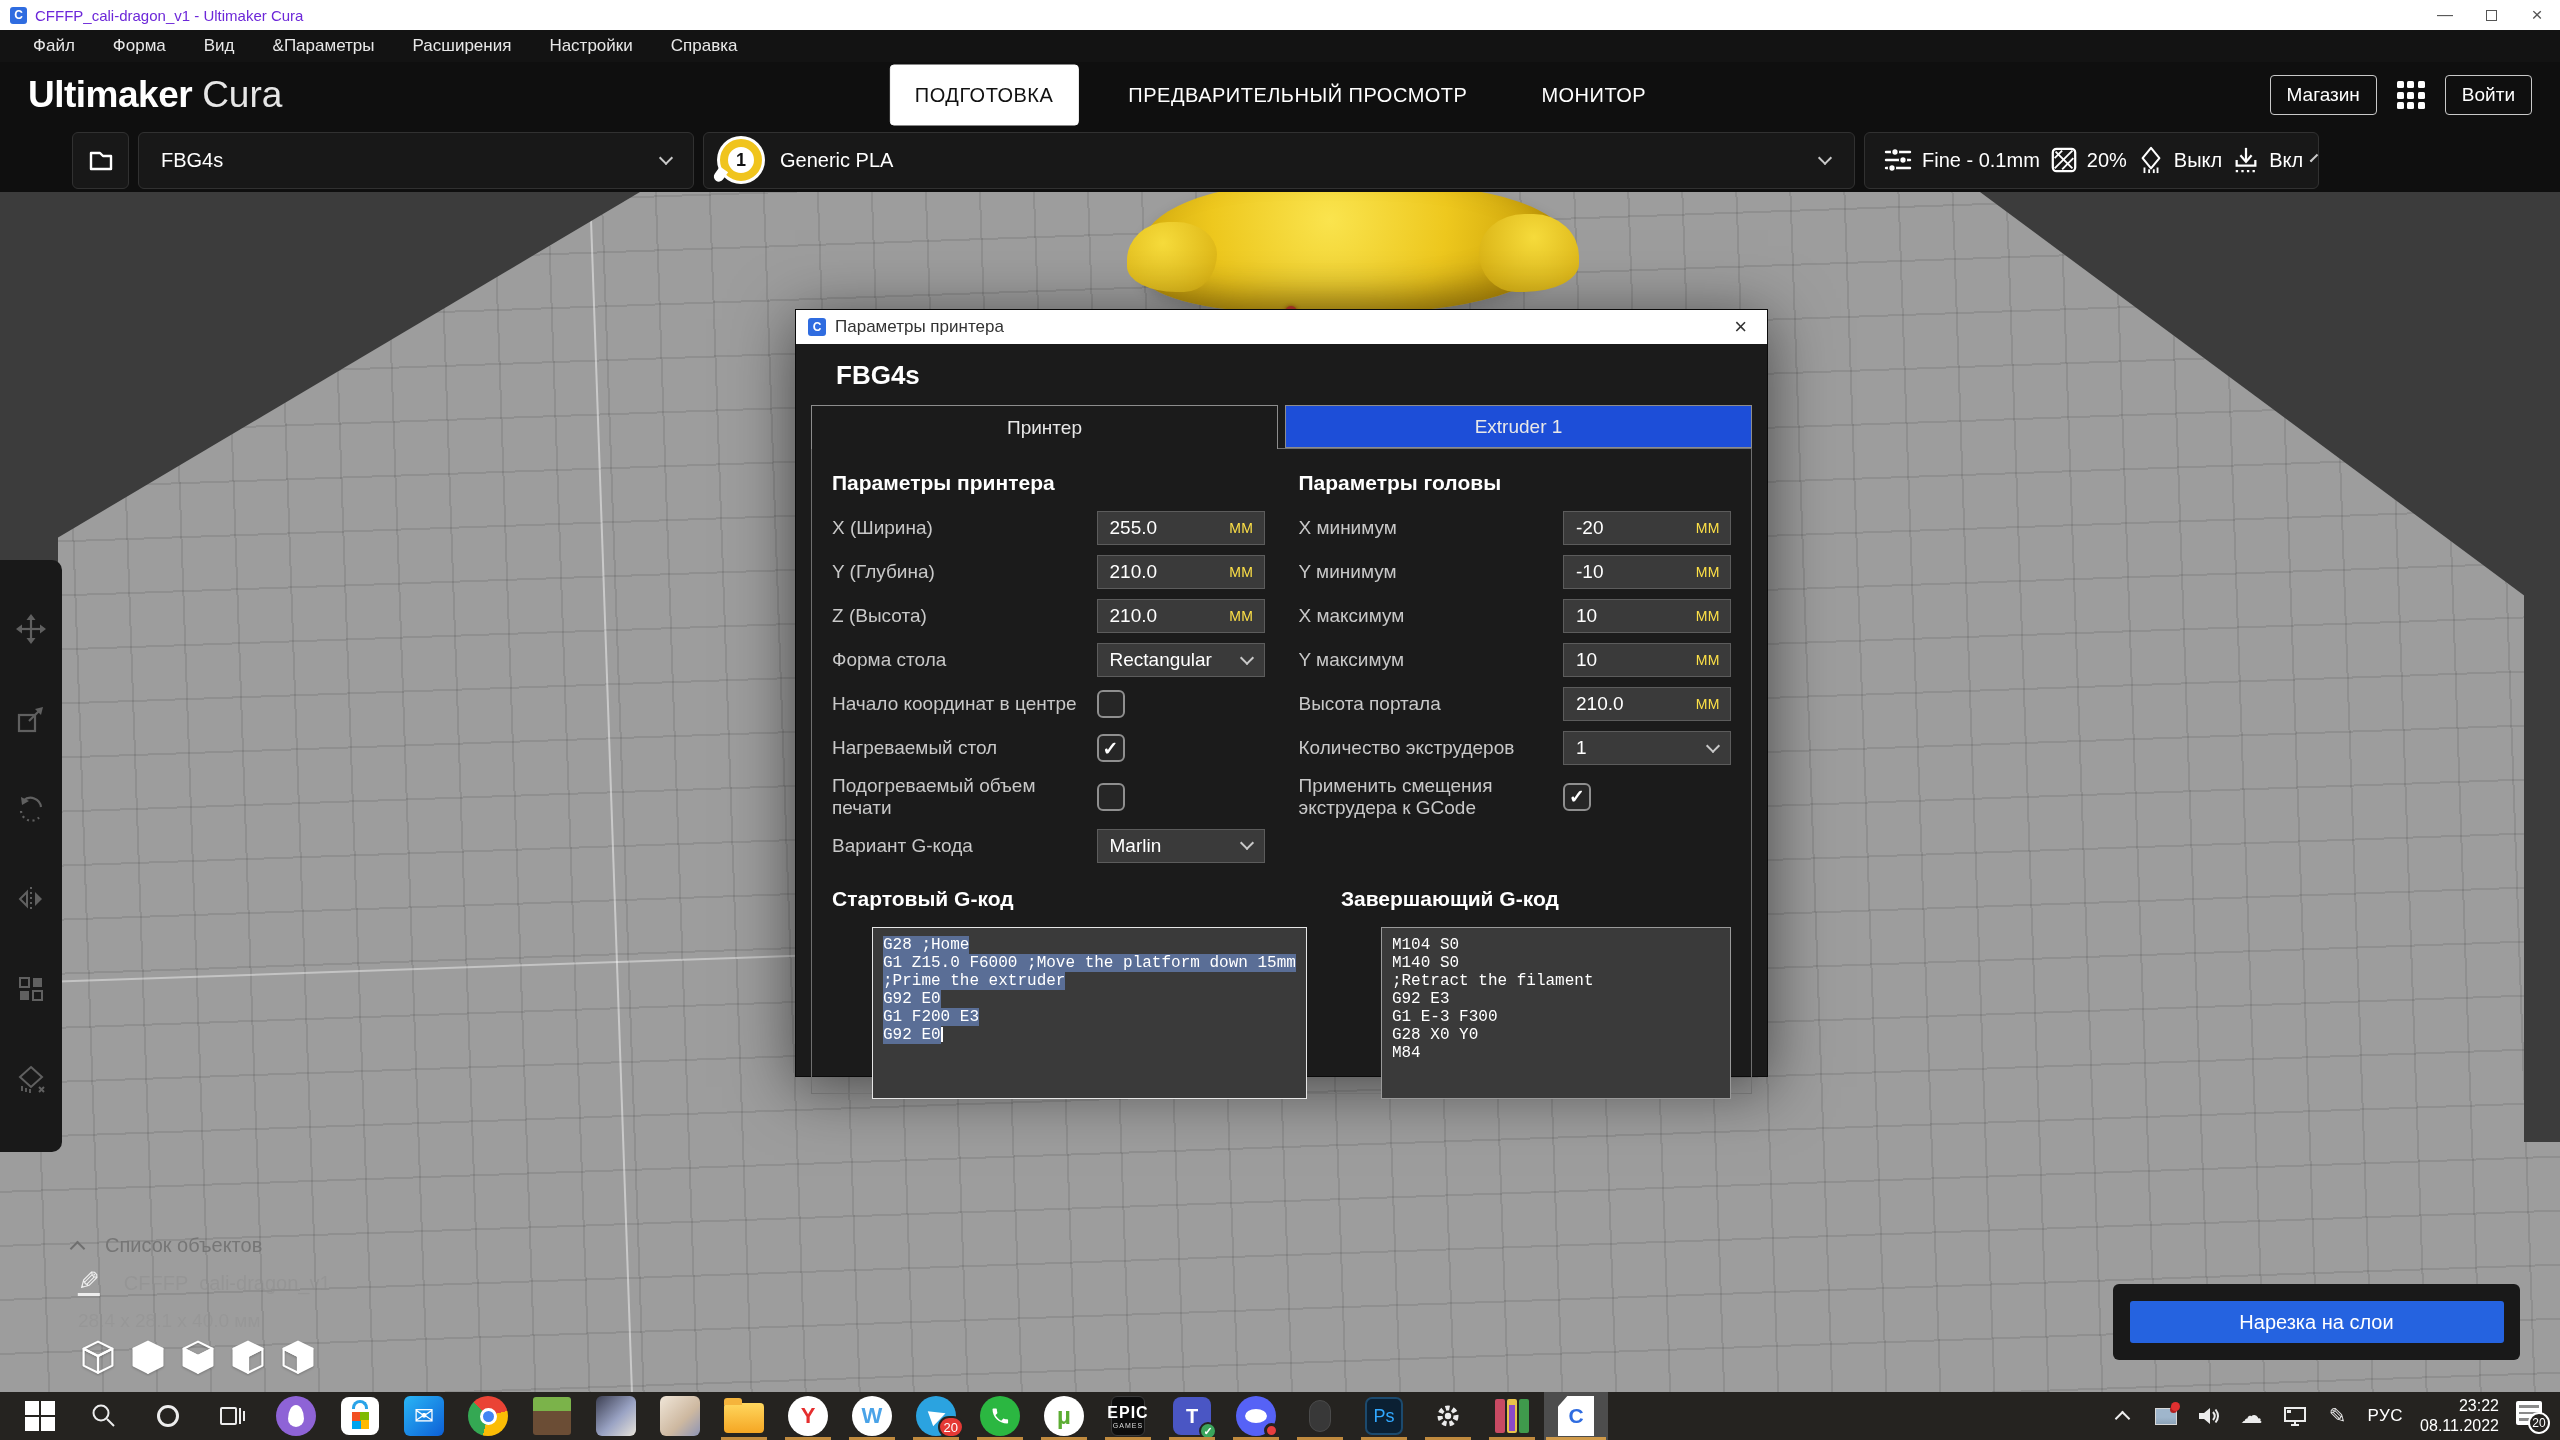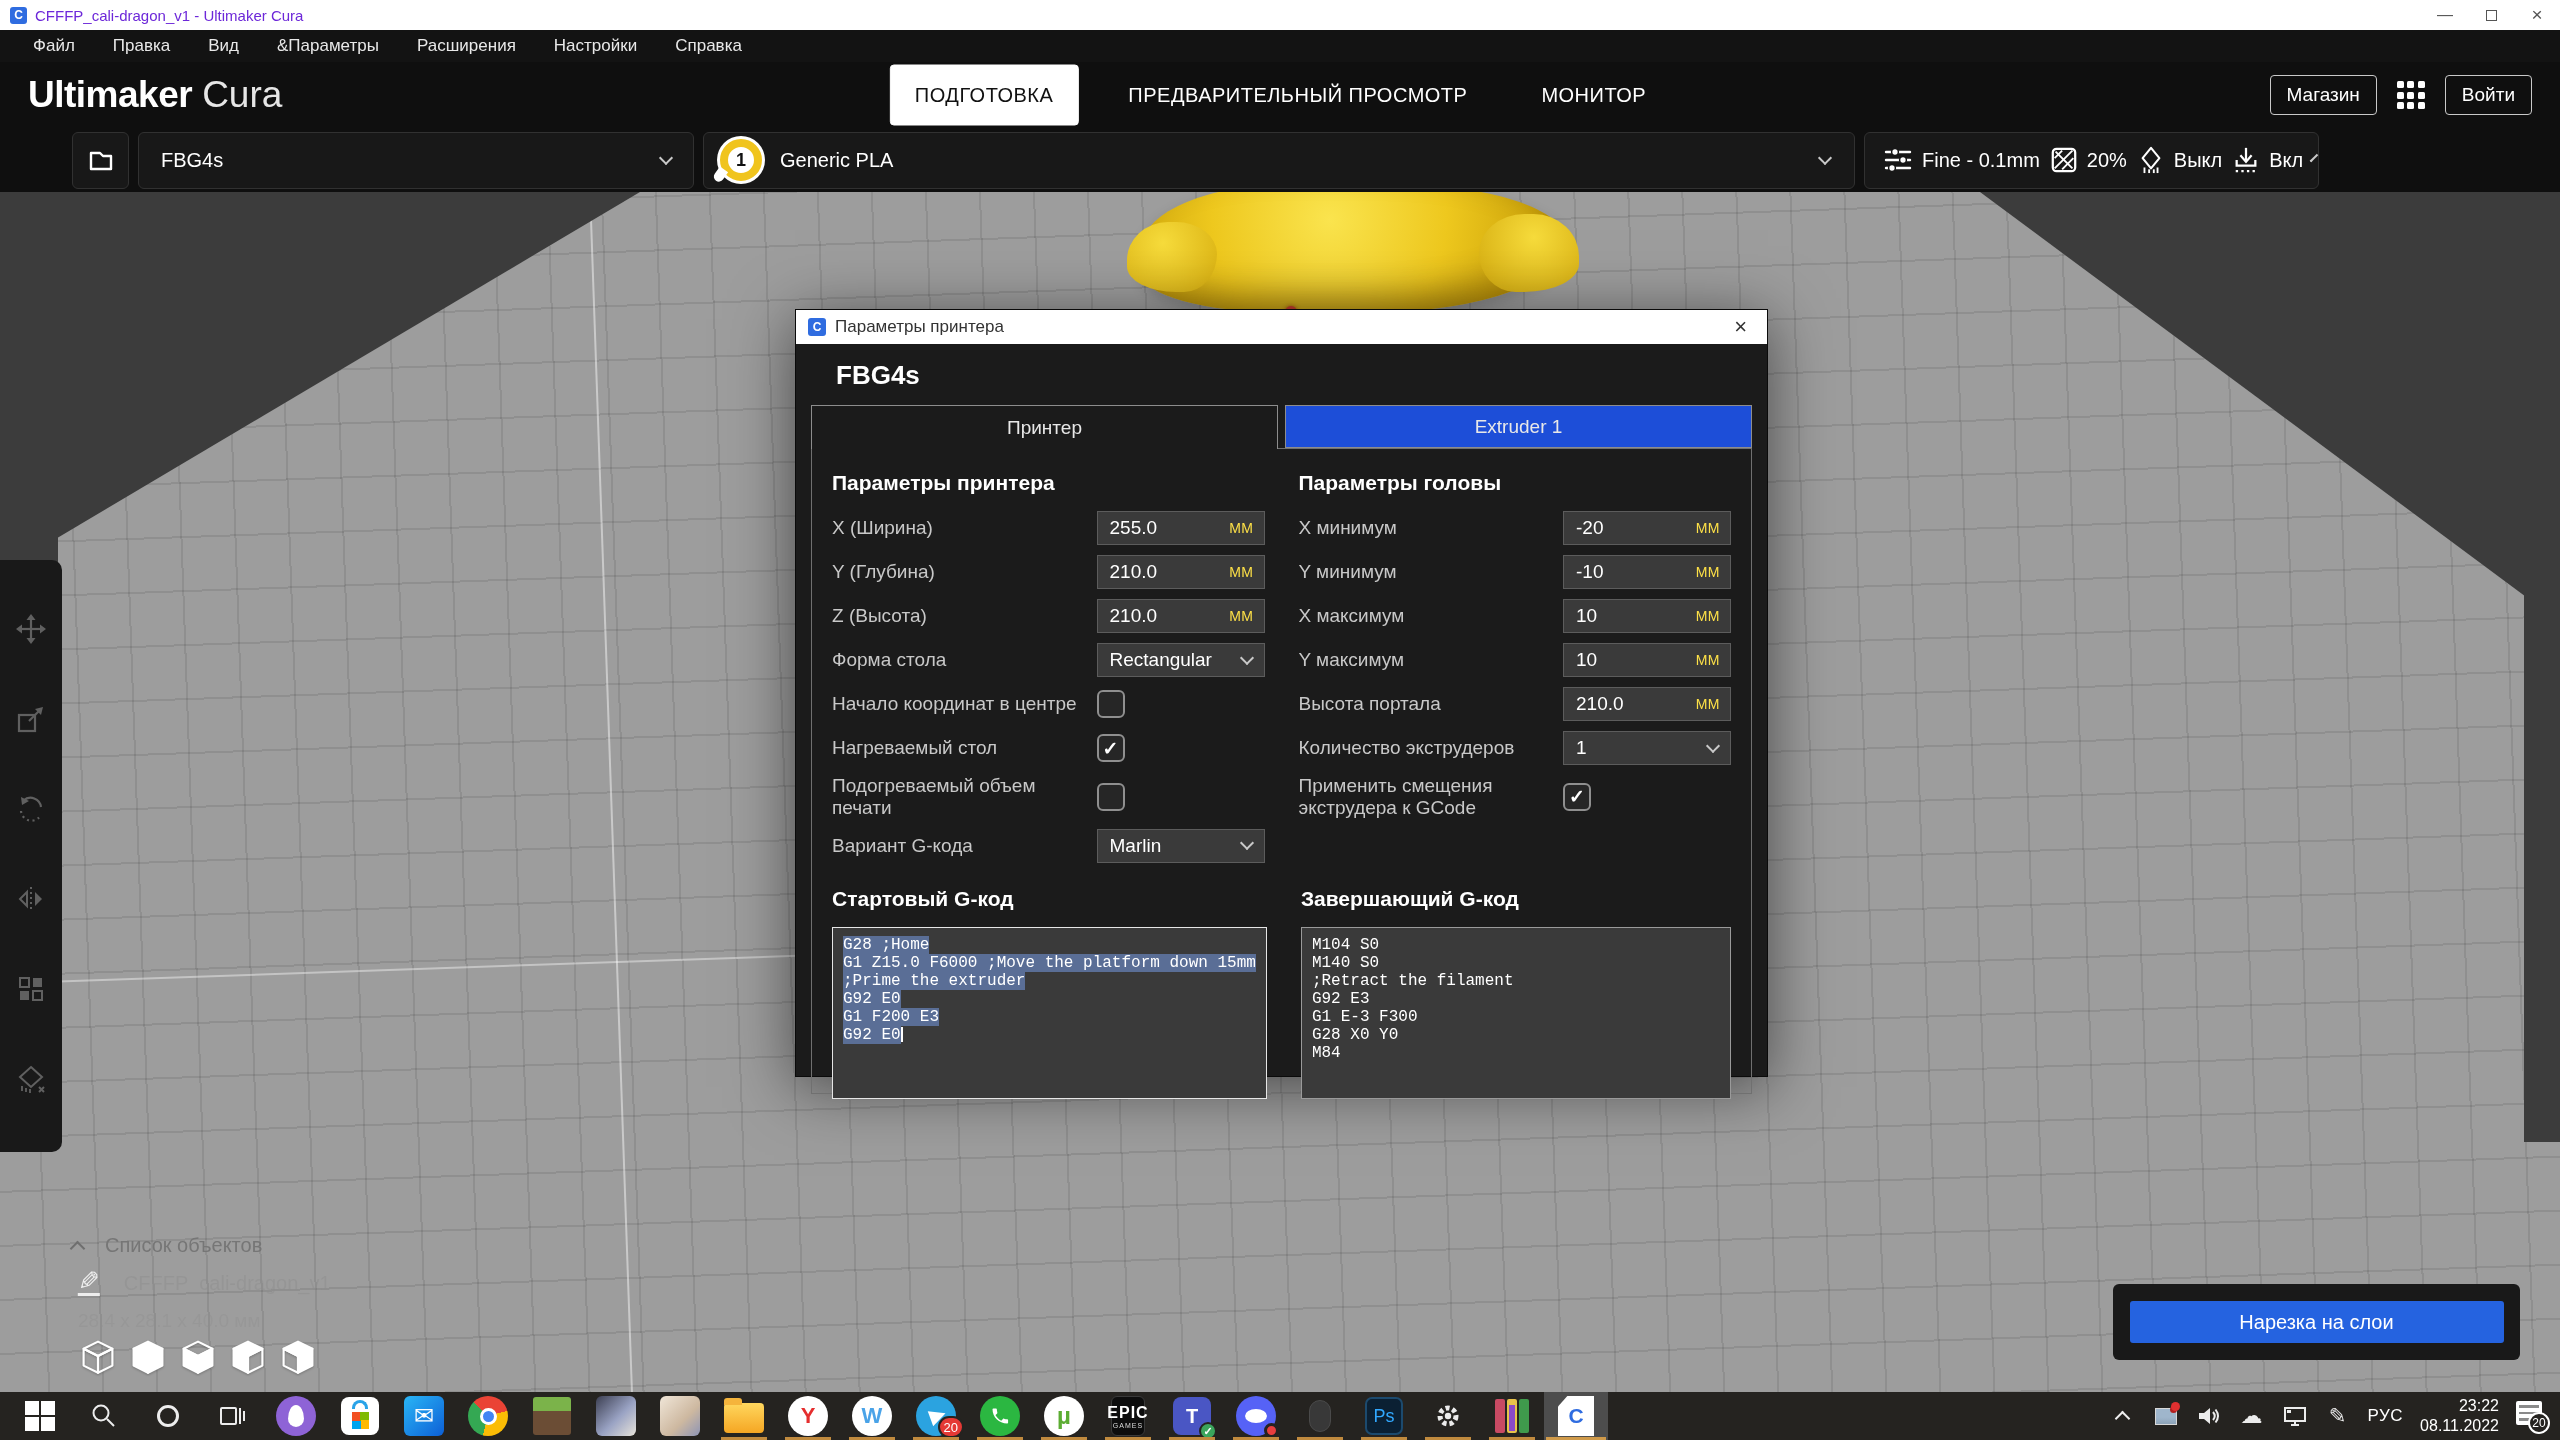--- a/index.html
+++ b/index.html
@@ -102,21 +102,21 @@
   .frow { display:flex; align-items:center; margin-bottom:10px; min-height:34px; }
   .flabel { flex:1; color:#c8c8c8; font-size:19px; line-height:1.15; padding-right:8px; }
   .fctrl { width:168px; display:flex; }
   .finput { width:168px; height:34px; background:#3a3a3a; border:1px solid #5c5c5c; display:flex; align-items:center; padding:0 10px 0 12px; }
   .fval { color:#fff; font-size:19px; flex:1; }
   .funit { color:#fde047; font-size:14px; text-transform:uppercase; letter-spacing:.5px; }
   .fselect { width:168px; height:34px; background:#3a3a3a; border:1px solid #5c5c5c; display:flex; align-items:center; padding:0 12px; }
   .fselect .chev { margin-left:auto; }
   .fcheck { width:28px; height:28px; border:2px solid #8f8f8f; border-radius:6px; background:#262626; display:flex; align-items:center; justify-content:center; color:#fff; font-size:19px; font-weight:bold; }
   .gcode-cols { display:grid; grid-template-columns:1fr 1fr; column-gap:34px; margin-top:14px; }
-  .gcode-box { height:172px; background:#3a3a3a; border:1px solid #9a9a9a; padding:8px 10px; overflow:hidden; }
+  .gcode-box { height:172px; background:#3a3a3a; border:1px solid #9a9a9a; padding:8px 10px; overflow:hidden;margin-left:40px; }
   .gcode-box.focused { border:1px solid #e6e6e6; }
   .cline { font-family:"Liberation Mono","DejaVu Sans Mono",monospace; font-size:16px; line-height:18px; color:#fff; white-space:pre; }
   .cline .sel { background:#5a6e96; }
   .caret { display:inline-block; width:2px; height:15px; background:#fff; vertical-align:middle; }
 
   
   .taskbar { height:48px; background:#252320; display:flex; align-items:stretch; padding-left:8px; position:relative; }
   .tbi { width:64px; display:flex; align-items:center; justify-content:center; position:relative; }
   .tbi.active-app { background:#4d4d4d; }
   .tbi .runline { position:absolute; bottom:0; left:9px; right:9px; height:3px; background:#c08a3e; }
@@ -188,21 +188,21 @@
       <div class="wbtn">—</div>
       <div class="wbtn">
           <span class="maxbox"></span>
         </div>
       <div class="wbtn close">×</div>
     </div>
   </div>
 
   <div class="menubar" id="menubar">
       <span class="menu-item">Файл</span>
-      <span class="menu-item">Правка</span>
+      <span class="menu-item">Форма</span>
       <span class="menu-item">Вид</span>
       <span class="menu-item">&amp;Параметры</span>
       <span class="menu-item">Расширения</span>
       <span class="menu-item">Настройки</span>
       <span class="menu-item">Справка</span>
     </div>
 
   <div class="appheader">
     <div class="logo">
       <span class="lb">Ultimaker</span>

